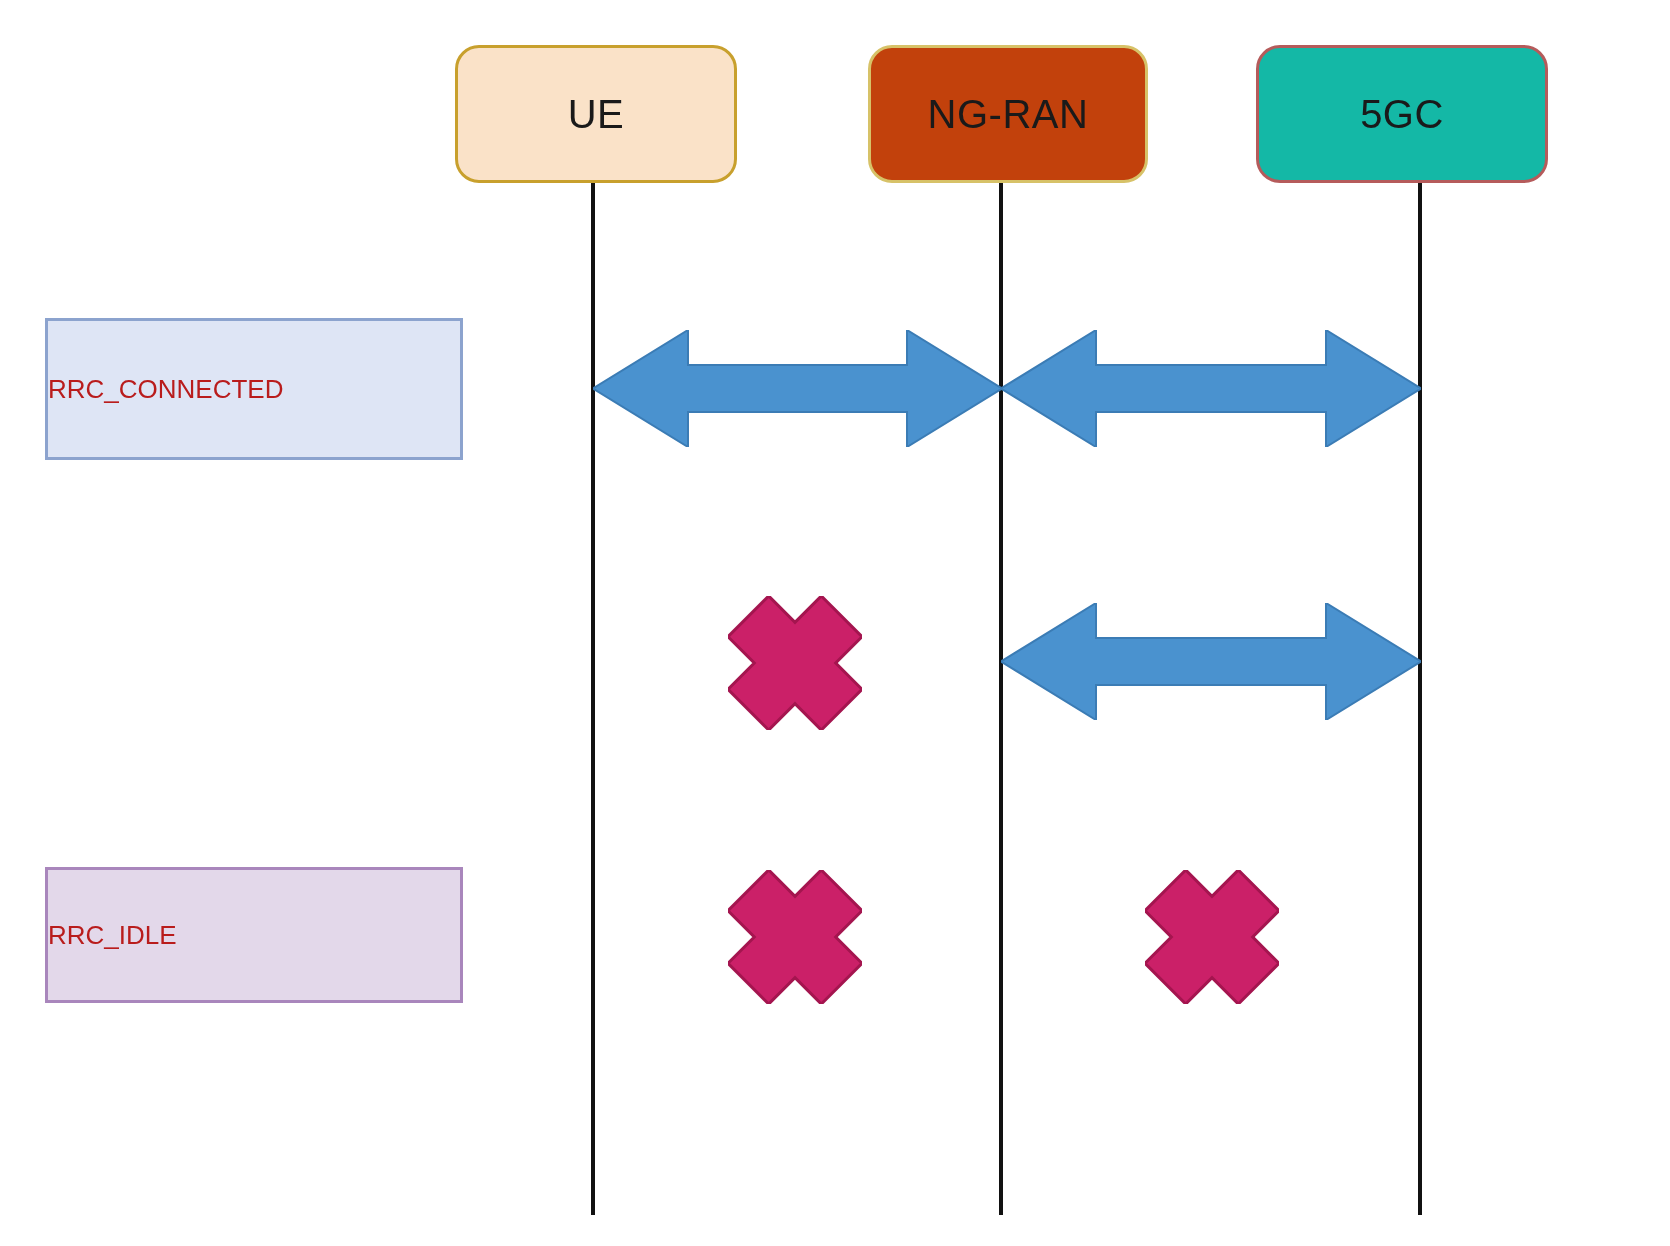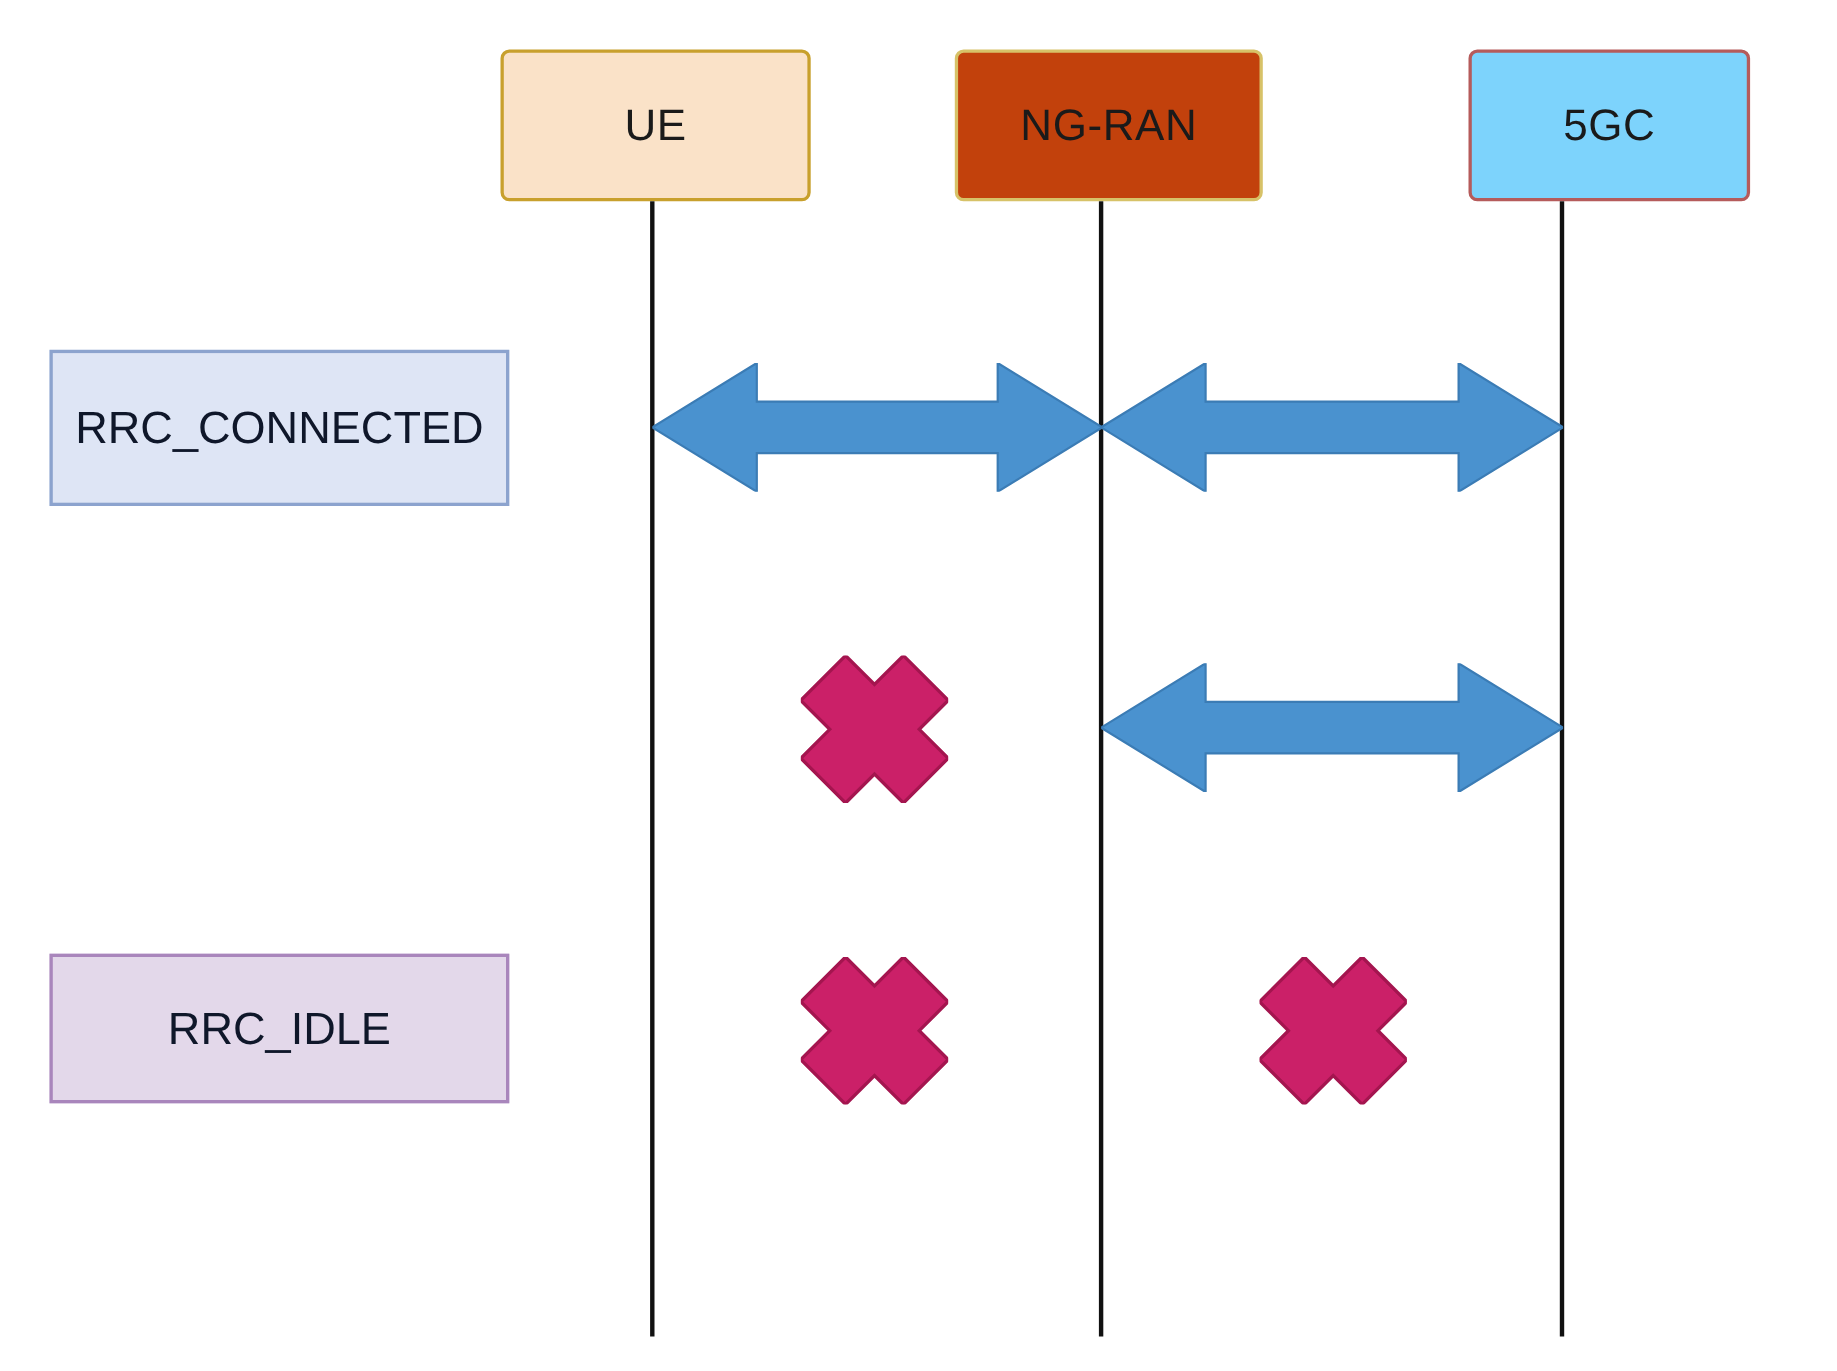--- a/index.html
+++ b/index.html
@@ -22,21 +22,21 @@
     top: 0;
     width: 1670px;
     height: 1246px;
     background: #ffffff;
   }
 
   
   .actor-box {
     position: absolute;
     box-sizing: border-box;
-    border-radius: 8px;
+    border-radius: 24px;
     border-style: solid;
     border-width: 3px;
     display: flex;
     align-items: center;
     justify-content: center;
     font-size: 40px;
     color: #1a1a1a;
     letter-spacing: 0.5px;
   }
 
@@ -48,23 +48,22 @@
   }
 
   
   .state-box {
     position: absolute;
     box-sizing: border-box;
     border-style: solid;
     border-width: 3px;
     display: flex;
     align-items: center;
-    justify-content: center;
-    font-size: 41px;
-    color: #0f172a;
+    font-size: 26px;
+    color: #b91c1c;
   }
 
   
   .arrow {
     position: absolute;
   }
   .arrow svg { display: block; }
 
   
   .xmark {
@@ -78,21 +77,21 @@
 <div id="canvas">
 
   <div class="actor-box" id="actor-0" style="left: 455px; top: 45px; width: 282px; height: 138px; background: rgb(250, 226, 200); border-color: rgb(200, 160, 45);">
     <span>UE</span>
   </div>
 
   <div class="actor-box" id="actor-1" style="left: 868px; top: 45px; width: 280px; height: 138px; background: #c2410c; border-color: rgb(215, 194, 104);">
     <span>NG-RAN</span>
   </div>
 
-  <div class="actor-box" id="actor-2" style="left: 1335px; top: 45px; width: 256px; height: 138px; background: #7dd3fc; border-color: rgb(181, 91, 91);">
+  <div class="actor-box" id="actor-2" style="left: 1256px; top: 45px; width: 292px; height: 138px; background: #14b8a6; border-color: rgb(181, 91, 91);">
     <span>5GC</span>
   </div>
 
   <div class="lifeline" id="lifeline-0" style="left: 591px; top: 183px; height: 1032px; width: 4px; background: rgb(17, 17, 17);"></div>
   <div class="lifeline" id="lifeline-1" style="left: 999px; top: 183px; height: 1032px; width: 4px; background: rgb(17, 17, 17);"></div>
   <div class="lifeline" id="lifeline-2" style="left: 1418px; top: 183px; height: 1032px; width: 4px; background: rgb(17, 17, 17);"></div>
 
   <div class="state-box" id="state-0" style="left: 45px; top: 318px; width: 418px; height: 142px; background: rgb(222, 229, 245); border-color: rgb(140, 163, 206);">
     <span>RRC_CONNECTED</span>
   </div>

